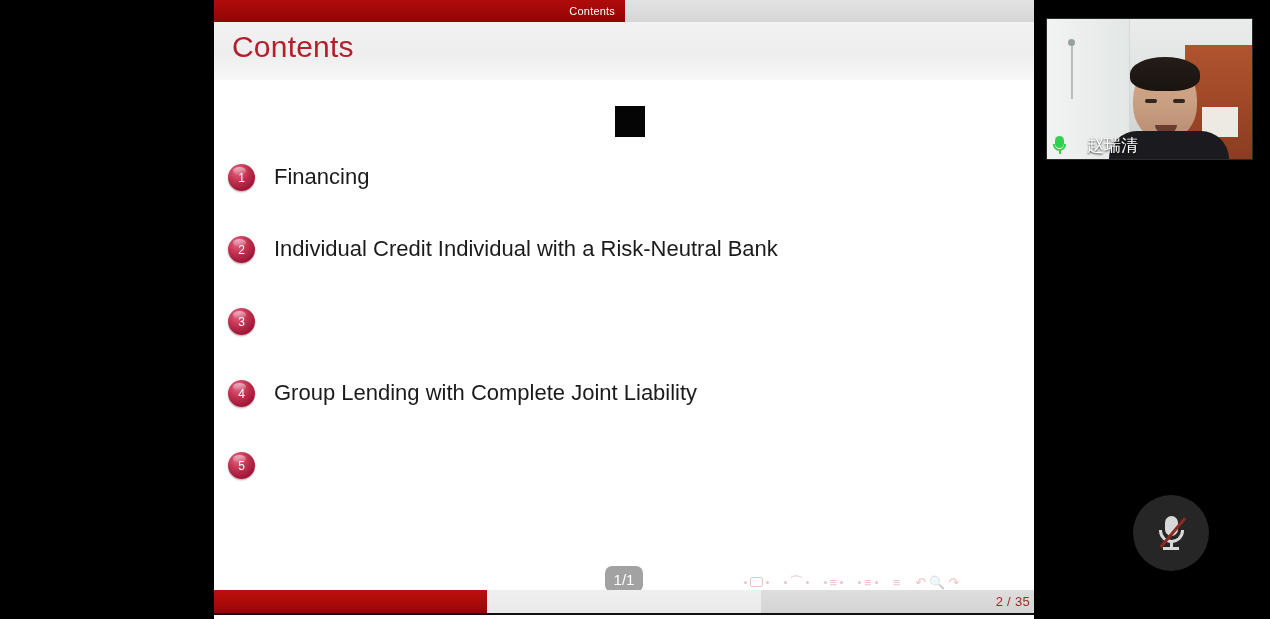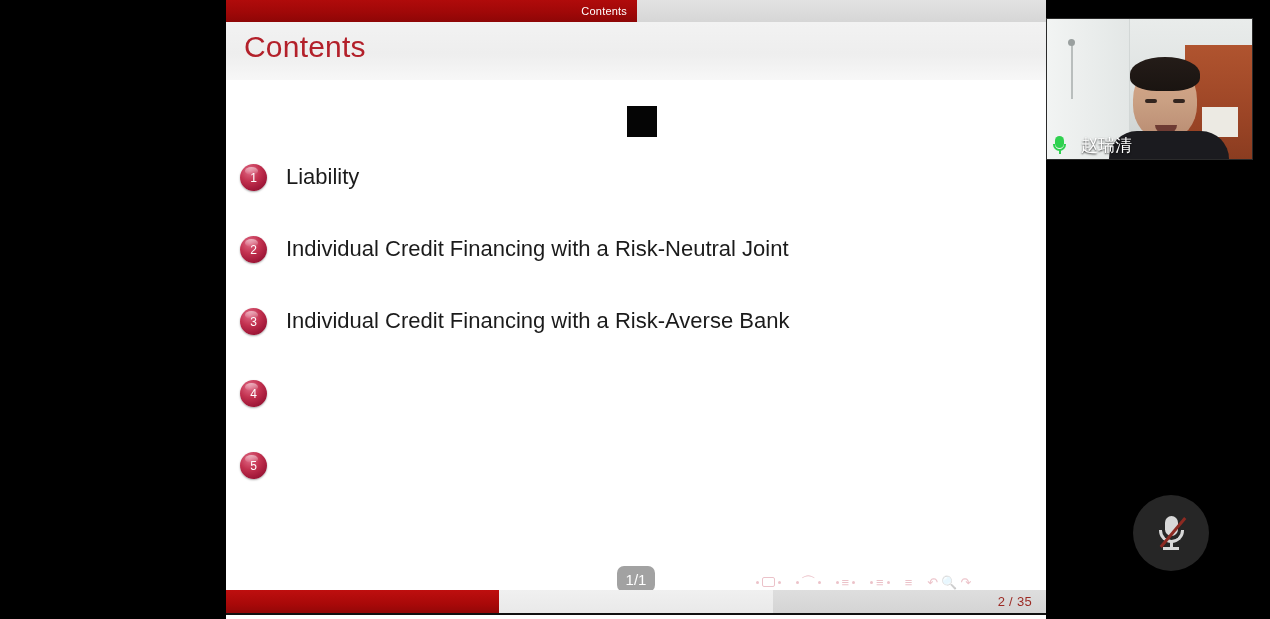--- a/index.html
+++ b/index.html
@@ -18,21 +18,21 @@
   
   #stage {
     position: absolute;
     inset: 0;
     background: #000000;
   }
 
   
   #slide {
     position: absolute;
-    left: 226px;
+    left: 214px;
     top: 0px;
     width: 820px;
     height: 619px;
     background: #ffffff;
     overflow: hidden;
   }
 
   
   #nav-bar {
     position: absolute;
@@ -207,21 +207,21 @@
     width: 274px;
     background: linear-gradient(to bottom, #f0f0f0 0%, #e9e9e9 100%);
   }
   #foot-dark {
     flex: 1;
     background: linear-gradient(to bottom, #dedede 0%, #d4d4d4 100%);
     display: flex;
     align-items: center;
     justify-content: flex-end;
     box-sizing: border-box;
-    padding-right: 14px;
+    padding-right: 4px;
   }
   #foot-page {
     color: #9c2a24;
     font-size: 13px;
     letter-spacing: .3px;
   }
   #foot-rule {
     position: absolute;
     left: 0;
     bottom: 4px;
@@ -317,21 +317,21 @@
     background: #1b1b1f;
   }
   #wc-namebar {
     position: absolute;
     left: 0;
     bottom: 0;
     height: 28px;
     display: flex;
     align-items: center;
     padding-left: 6px;
-    gap: 15px;
+    gap: 21px;
   }
   #wc-mic {
     position: relative;
     width: 13px;
     height: 18px;
     flex: none;
   }
   #wc-mic .cap {
     position: absolute;
     left: 2px; top: 0;
@@ -434,41 +434,41 @@
     <div id="slide-title">Contents</div>
 
     <div id="cursor-block"></div>
 
     <div id="toc">
 
       <div class="toc-item">
         <div class="toc-bullet">
           <span class="toc-num">1</span>
         </div>
-        <div class="toc-label">Liability</div>
+        <div class="toc-label">Financing</div>
       </div>
 
       <div class="toc-item">
         <div class="toc-bullet">
           <span class="toc-num">2</span>
         </div>
-        <div class="toc-label">Individual Credit Financing with a Risk-Neutral Joint</div>
+        <div class="toc-label">Individual Credit Individual with a Risk-Neutral Bank</div>
       </div>
 
       <div class="toc-item">
         <div class="toc-bullet">
           <span class="toc-num">3</span>
         </div>
-        <div class="toc-label">Individual Credit Financing with a Risk-Averse Bank</div>
       </div>
 
       <div class="toc-item">
         <div class="toc-bullet">
           <span class="toc-num">4</span>
         </div>
+        <div class="toc-label">Group Lending with Complete Joint Liability</div>
       </div>
 
       <div class="toc-item">
         <div class="toc-bullet">
           <span class="toc-num">5</span>
         </div>
       </div>
 
     </div>
 

